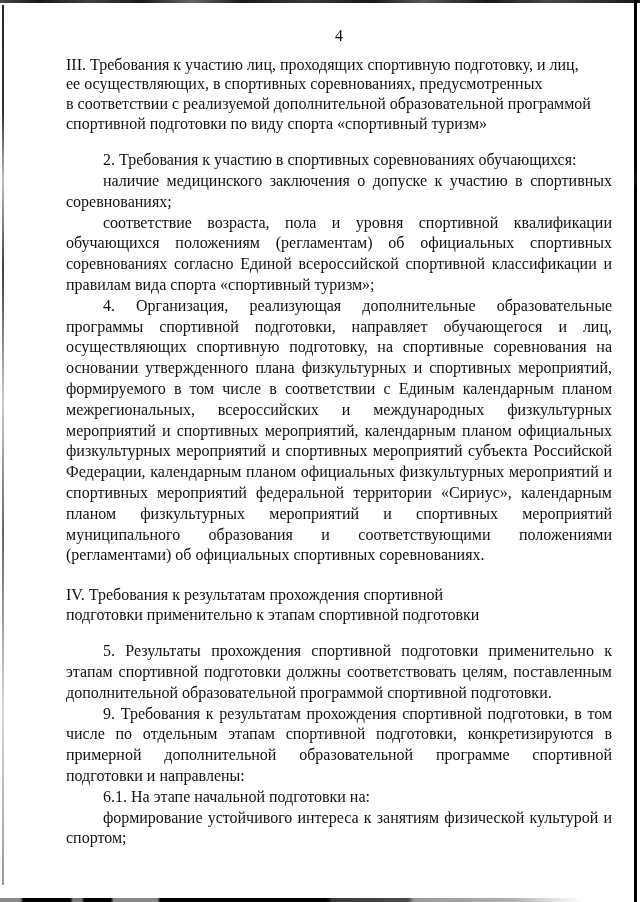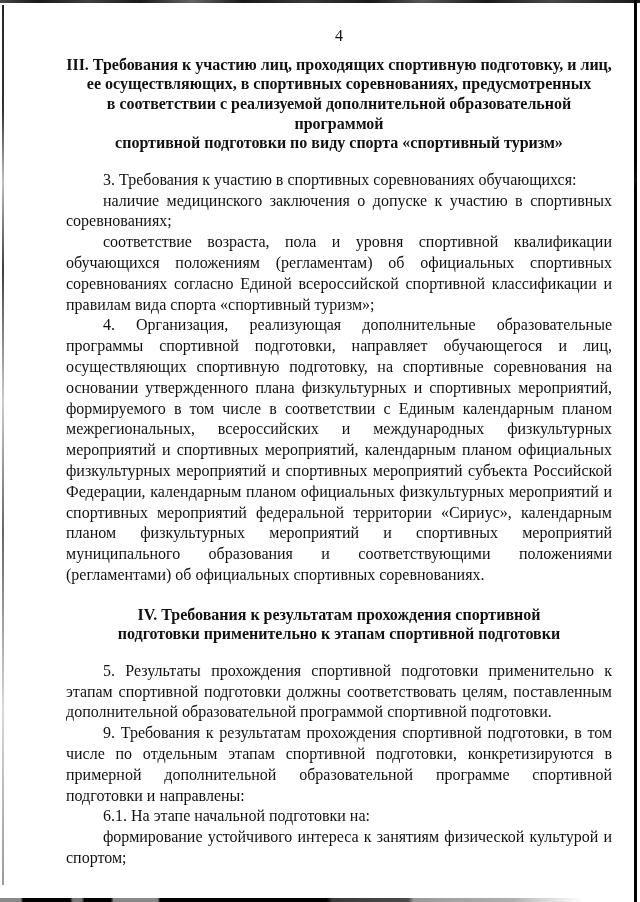--- a/index.html
+++ b/index.html
@@ -58,22 +58,21 @@
     top: 26px;
     width: 546px;
     font-size: 16px;
     line-height: 20.8px;
   }
   .pagenum {
     text-align: center;
     margin: 0 0 8px 0;
   }
   .heading {
-    font-weight: bold;
-    text-align: center;
+    font-weight: normal;
     white-space: pre-line;
     line-height: 19.6px;
     margin: 0 0 17px 0;
   }
   .heading.second {
     margin-top: 19px;
   }
   p.para {
     margin: 0;
     text-align: justify;
@@ -90,21 +89,21 @@
   <div class="edge-bottom"></div>
 
   <div class="content">
     <div class="pagenum">4</div>
 
     <div class="heading">III. Требования к участию лиц, проходящих спортивную подготовку, и лиц,
 ее осуществляющих, в спортивных соревнованиях, предусмотренных
 в соответствии с реализуемой дополнительной образовательной программой
 спортивной подготовки по виду спорта «спортивный туризм»</div>
 
-    <p class="para">3. Требования к участию в спортивных соревнованиях обучающихся:</p>
+    <p class="para">2. Требования к участию в спортивных соревнованиях обучающихся:</p>
     <p class="para">наличие медицинского заключения о допуске к участию в спортивных соревнованиях;</p>
     <p class="para">соответствие возраста, пола и уровня спортивной квалификации обучающихся положениям (регламентам) об официальных спортивных соревнованиях согласно Единой всероссийской спортивной классификации и правилам вида спорта «спортивный туризм»;</p>
     <p class="para">4. Организация, реализующая дополнительные образовательные программы спортивной подготовки, направляет обучающегося и лиц, осуществляющих спортивную подготовку, на спортивные соревнования на основании утвержденного плана физкультурных и спортивных мероприятий, формируемого в том числе в соответствии с Единым календарным планом межрегиональных, всероссийских и международных физкультурных мероприятий и спортивных мероприятий, календарным планом официальных физкультурных мероприятий и спортивных мероприятий субъекта Российской Федерации, календарным планом официальных физкультурных мероприятий и спортивных мероприятий федеральной территории «Сириус», календарным планом физкультурных мероприятий и спортивных мероприятий муниципального образования и соответствующими положениями (регламентами) об официальных спортивных соревнованиях.</p>
 
     <div class="heading second">IV. Требования к результатам прохождения спортивной
 подготовки применительно к этапам спортивной подготовки</div>
 
     <p class="para">5. Результаты прохождения спортивной подготовки применительно к этапам спортивной подготовки должны соответствовать целям, поставленным дополнительной образовательной программой спортивной подготовки.</p>
     <p class="para">9. Требования к результатам прохождения спортивной подготовки, в том числе по отдельным этапам спортивной подготовки, конкретизируются в примерной дополнительной образовательной программе спортивной подготовки и направлены:</p>
     <p class="para">6.1. На этапе начальной подготовки на:</p>

